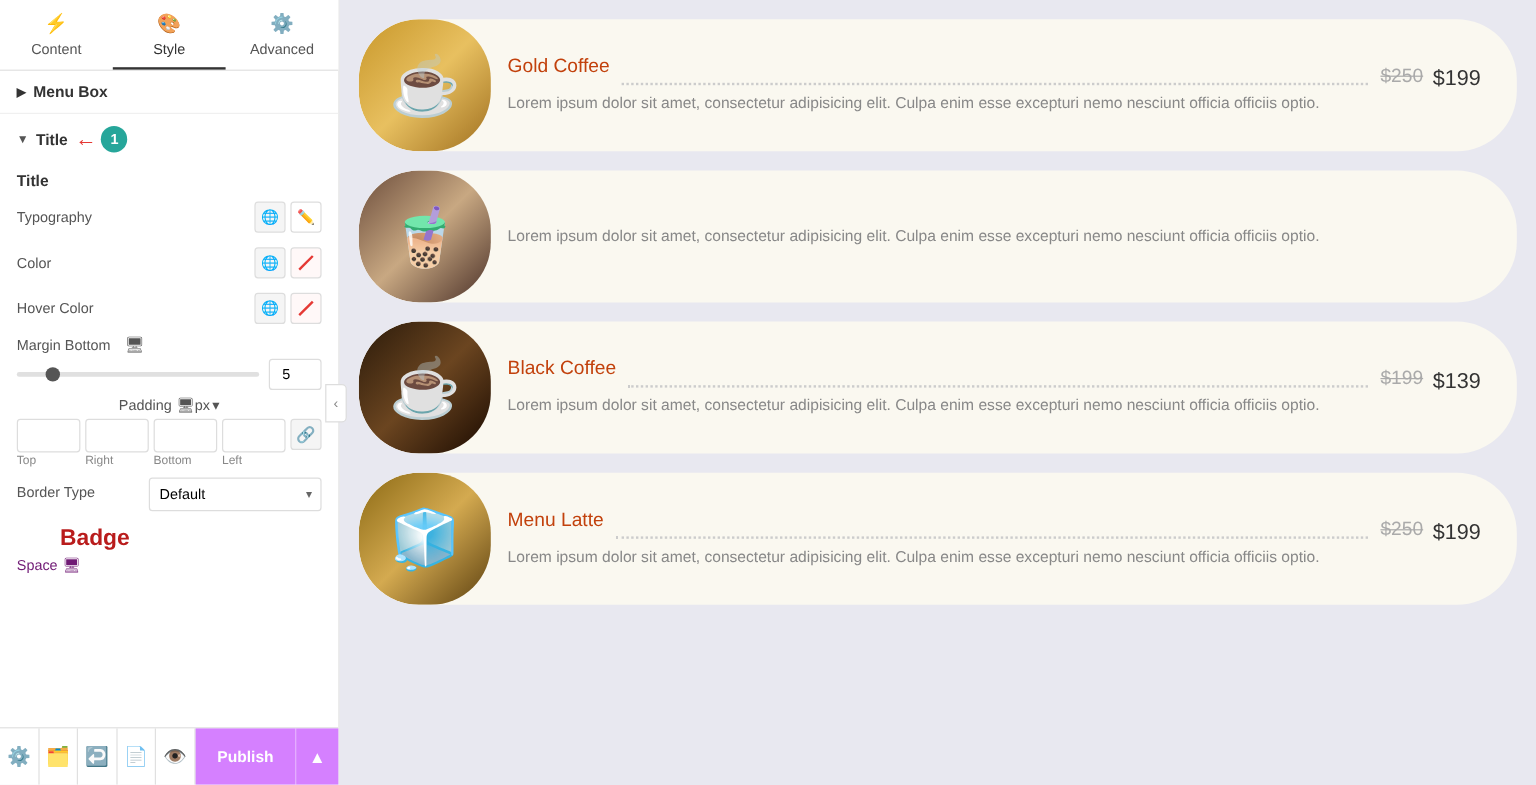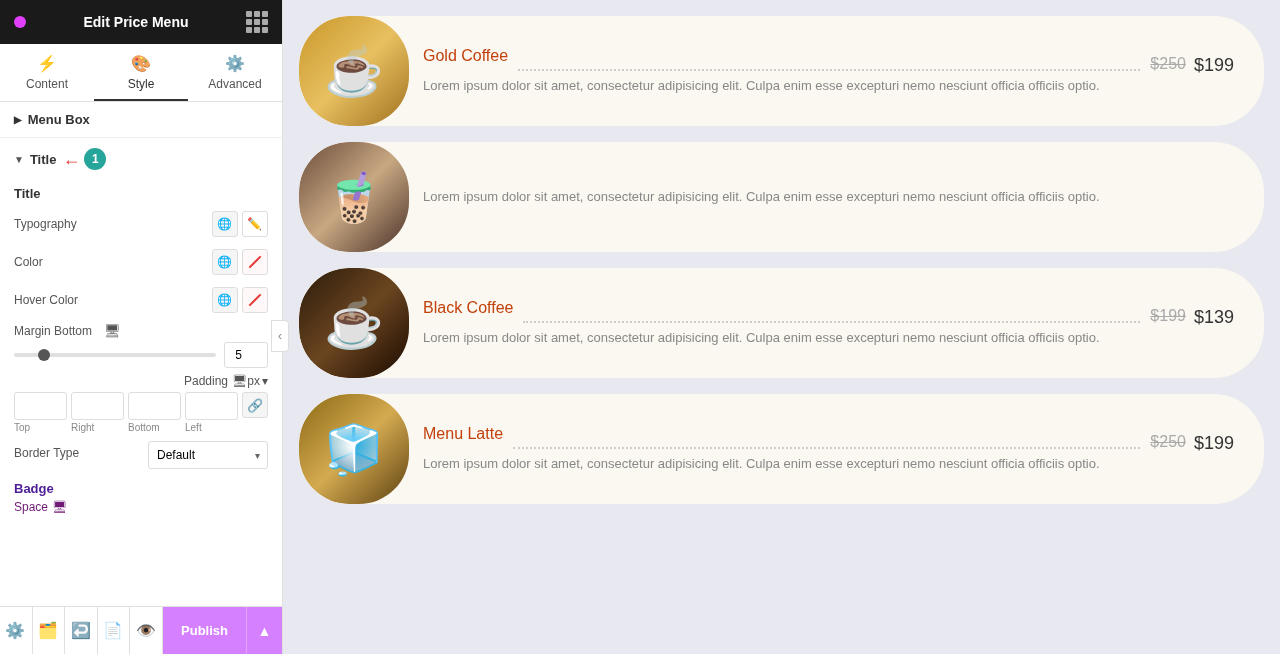--- a/index.html
+++ b/index.html
@@ -49,39 +49,39 @@
     
     .slider-row { padding: 4px 14px 2px; }
     .slider-label { font-size: 12px; color: #555; display: flex; align-items: center; gap: 12px; margin-bottom: 4px; }
     .slider-with-input { display: flex; align-items: center; gap: 8px; }
     .slider-track { flex: 1; height: 4px; background: #e0e0e0; border-radius: 2px; position: relative; cursor: pointer; }
     .slider-thumb { position: absolute; left: 15%; top: 50%; transform: translate(-50%,-50%); width: 12px; height: 12px; background: #555; border-radius: 50%; }
     .slider-input { width: 44px; height: 26px; border: 1px solid #ddd; border-radius: 3px; text-align: center; font-size: 12px; padding: 0 4px; }
 
     
     .padding-row { padding: 4px 14px; }
-    .padding-label-row { display: flex; align-items: center; justify-content: flex-end; margin-bottom: 4px; }
+    .padding-label-row { display: flex; align-items: center; justify-content: center; margin-bottom: 4px; }
     .padding-label { font-size: 12px; color: #555; display: flex; align-items: center; gap: 4px; }
     .px-selector { display: flex; align-items: center; gap: 2px; font-size: 12px; color: #555; cursor: pointer; }
     .padding-inputs { display: flex; gap: 4px; align-items: flex-end; }
     .padding-input-wrap { display: flex; flex-direction: column; align-items: flex-start; flex: 1; }
     .padding-input-wrap input { width: 100%; height: 28px; border: 1px solid #ddd; border-radius: 3px; text-align: center; font-size: 12px; }
     .padding-input-wrap label { font-size: 10px; color: #888; margin-top: 2px; }
     .link-icon-btn { width: 26px; height: 26px; border: 1px solid #ddd; background: #f5f5f5; border-radius: 3px; display: flex; align-items: center; justify-content: center; cursor: pointer; font-size: 13px; color: #888; align-self: flex-start; margin-top: 0; }
 
     
     .border-row { padding: 4px 14px 6px; }
     .border-label { font-size: 12px; color: #555; margin-bottom: 4px; }
     .border-select-wrap { position: relative; }
-    .border-select { width: 120px; height: 28px; border: 1px solid #ddd; border-radius: 3px; background: #fff; font-size: 12px; padding: 0 8px; appearance: none; cursor: pointer; }
+    .border-select { width: 144px; height: 28px; border: 1px solid #ddd; border-radius: 3px; background: #fff; font-size: 12px; padding: 0 8px; appearance: none; cursor: pointer; }
     .select-arrow { position: absolute; right: 8px; top: 50%; transform: translateY(-50%); font-size: 10px; color: #666; pointer-events: none; }
 
     
     .badge-section { padding: 6px 14px 2px; }
-    .badge-label { font-size: 13px; font-weight: 700; color: #4c1d95; }
+    .badge-label { font-size: 19px; font-weight: 700; color: #b91c1c; margin-left: 36px; }
     .space-label { font-size: 12px; color: #701a75; display: flex; align-items: center; gap: 4px; margin-top: 4px; }
 
     
     .bottom-toolbar { height: 48px; background: #fff; border-top: 1px solid #e0e0e0; display: flex; align-items: center; }
     .toolbar-icon-btn { flex: 1; height: 100%; display: flex; align-items: center; justify-content: center; font-size: 16px; color: #555; cursor: pointer; border-right: 1px solid #e0e0e0; }
     .publish-btn { background: #d580ff; color: #fff; font-size: 13px; font-weight: 600; padding: 0 18px; height: 100%; display: flex; align-items: center; cursor: pointer; border: none; }
     .publish-expand { width: 36px; height: 100%; background: #d580ff; display: flex; align-items: center; justify-content: center; cursor: pointer; color: #fff; font-size: 14px; border-left: 1px solid rgba(255,255,255,0.3); }
 
     
     .collapse-btn { position: absolute; left: 271px; top: 320px; z-index: 10; width: 18px; height: 32px; background: #fff; border: 1px solid #ddd; border-radius: 0 4px 4px 0; display: flex; align-items: center; justify-content: center; cursor: pointer; color: #888; font-size: 12px; }
@@ -110,35 +110,20 @@
     
     .coffee-cup { width: 100%; height: 100%; display: flex; align-items: center; justify-content: center; font-size: 48px; }
   </style>
 </head>
 <body>
 
 <div style="display:flex;width:1280px;height:654px;position:relative;">
 
   <div class="left-panel">
 
-    <div class="header-bar">
-      <div class="app-dot"></div>
-      <span class="header-title">Edit Price Menu</span>
-      <div class="header-grid-icon">
-        <span></span>
-          <span></span>
-          <span></span>
-        <span></span>
-          <span></span>
-          <span></span>
-        <span></span>
-          <span></span>
-          <span></span>
-      </div>
-    </div>
 
     <div class="tab-bar">
       <div class="tab-item">
         <span class="tab-icon">⚡</span>
         <span>Content</span>
       </div>
       <div class="tab-item active">
         <span class="tab-icon">🎨</span>
         <span>Style</span>
       </div>

